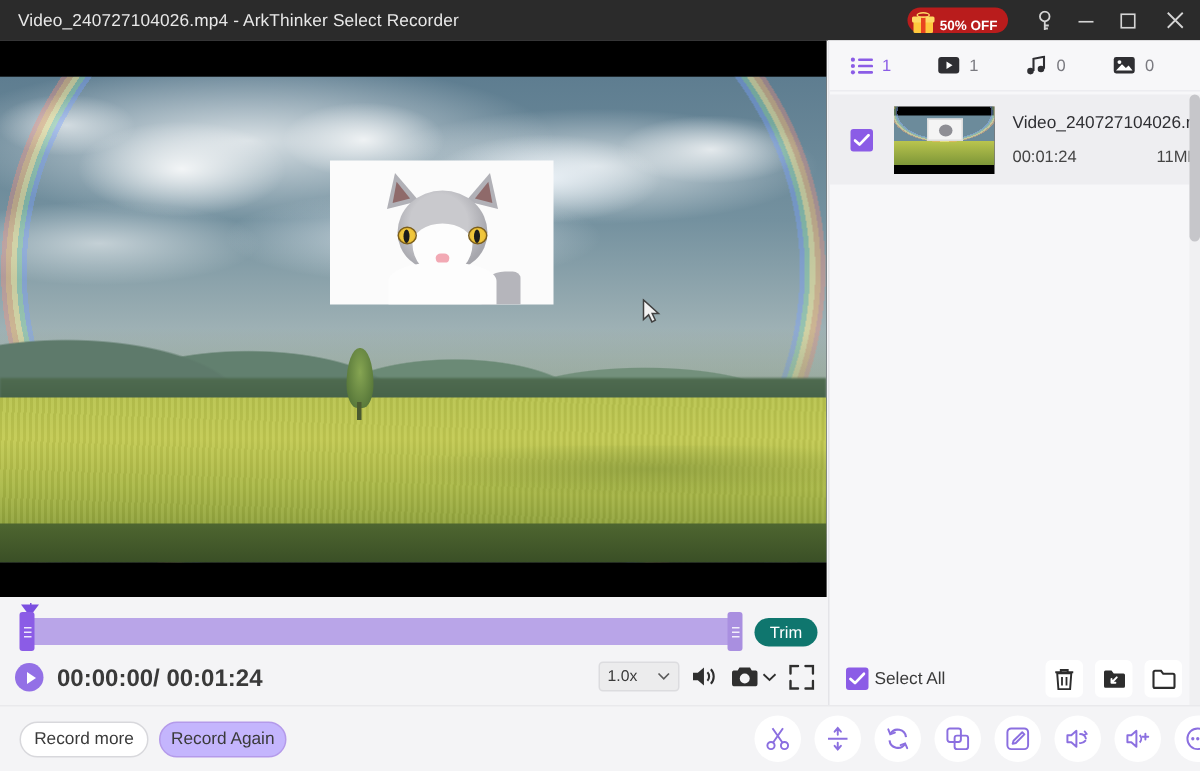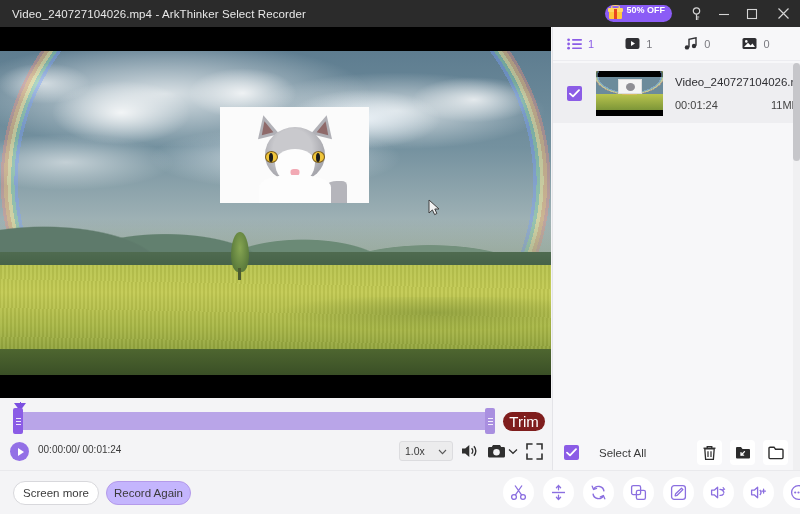--- a/index.html
+++ b/index.html
@@ -25,22 +25,22 @@
   .title-text {
     color: #e8e8e8; font-size: 11.5px;
     margin-left: 12px; letter-spacing: .1px;
     white-space: nowrap;
   }
   .title-right {
     position: absolute; right: 0; top: 0; height: 27px;
     display: flex; align-items: center; gap: 0;
   }
   .promo {
-    display: flex; align-items: flex-start;
-    background: #8b5cf6;
+    display: flex; align-items: flex-end;
+    background: #b91c1c;
     border-radius: 11px;
     height: 17px; padding: 0 7px 0 3px;
     margin-right: 10px;
   }
   .gift {
     width: 15px; height: 14px; position: relative; margin-right: 3px;
   }
   .gift .box {
     position: absolute; bottom: 0; left: 1px;
     width: 13px; height: 9px; background: #ffc83d;
@@ -285,22 +285,22 @@
     border-right: 6px solid transparent;
     border-top: 8px solid #7b4fe0;
   }
   .playhead-stem {
     position: absolute; left: 19.5px; top: 4px;
     width: 1px; height: 10px; background: #7b4fe0;
   }
   .trim-btn {
     position: absolute; left: 503px; top: 14px;
     width: 42px; height: 19px;
-    background: #7f1d1d; border-radius: 10px;
-    color: #fff; font-size: 15px;
+    background: #0f766e; border-radius: 10px;
+    color: #fff; font-size: 11px;
     display: flex; align-items: center; justify-content: center;
   }
 
   
   .controls {
     position: absolute; left: 0; top: 438px;
     width: 551px; height: 32px;
   }
   .play-btn {
     position: absolute; left: 10px; top: 4px;
@@ -310,21 +310,21 @@
   }
   .play-btn .tri {
     width: 0; height: 0;
     border-left: 6px solid #fff;
     border-top: 4px solid transparent;
     border-bottom: 4px solid transparent;
     margin-left: 2px;
   }
   .time-text {
     position: absolute; left: 38px; top: 6px;
-    font-size: 10px; color: #3a3a3a;
+    font-size: 16px; color: #3a3a3a; font-weight: bold;
   }
   .speed {
     position: absolute; left: 399px; top: 3px;
     width: 54px; height: 20px;
     background: #ececed; border: 1px solid #dcdcdf; border-radius: 3px;
     display: flex; align-items: center; justify-content: space-between;
     padding: 0 5px;
     font-size: 10.5px; color: #3a3a3a;
   }
   .ctl-icon {
@@ -447,21 +447,21 @@
     position: absolute; right: 0; top: 36px;
     width: 7px; height: 98px; background: #c6c6ca; border-radius: 4px;
   }
 
   .panel-actions {
     position: absolute; left: 552px; top: 435px;
     width: 248px; height: 35px;
     display: flex; align-items: center;
   }
   .select-all {
-    display: flex; align-items: center; gap: 20px;
+    display: flex; align-items: center; gap: 4px;
     margin-left: 12px;
   }
   .select-all .lbl { font-size: 11.5px; color: #3a3a3a; }
   .act-icons {
     position: absolute; right: 12px; top: 5px;
     display: flex; gap: 8px;
   }
   .act {
     width: 25px; height: 25px; border-radius: 4px;
     background: #fff;
@@ -724,21 +724,21 @@
       </div>
       <div class="act">
         <svg width="16" height="15" viewBox="0 0 16 15">
           <path d="M1 3.2 A1 1 0 0 1 2 2.2 H6 L7.5 4.2 H14 A1 1 0 0 1 15 5.2 V12.6 A1 1 0 0 1 14 13.6 H2 A1 1 0 0 1 1 12.6 Z" fill="none" stroke="#2d2d2d" stroke-width="1.4"></path>
         </svg>
       </div>
     </div>
   </div>
 
   <div class="bottombar">
-    <div class="pill record-more">Screen more</div>
+    <div class="pill record-more">Record more</div>
     <div class="pill record-again">Record Again</div>
 
     <div class="toolrow">
       <div class="tool">
         <svg width="17" height="17" viewBox="0 0 17 17">
           <circle cx="4" cy="13" r="2.4" fill="none" stroke="#8b6fe0" stroke-width="1.3"></circle>
           <circle cx="13" cy="13" r="2.4" fill="none" stroke="#8b6fe0" stroke-width="1.3"></circle>
           <path d="M5.3 11.2 L12 1.5 M11.7 11.2 L5 1.5" fill="none" stroke="#8b6fe0" stroke-width="1.3"></path>
         </svg>
       </div>

